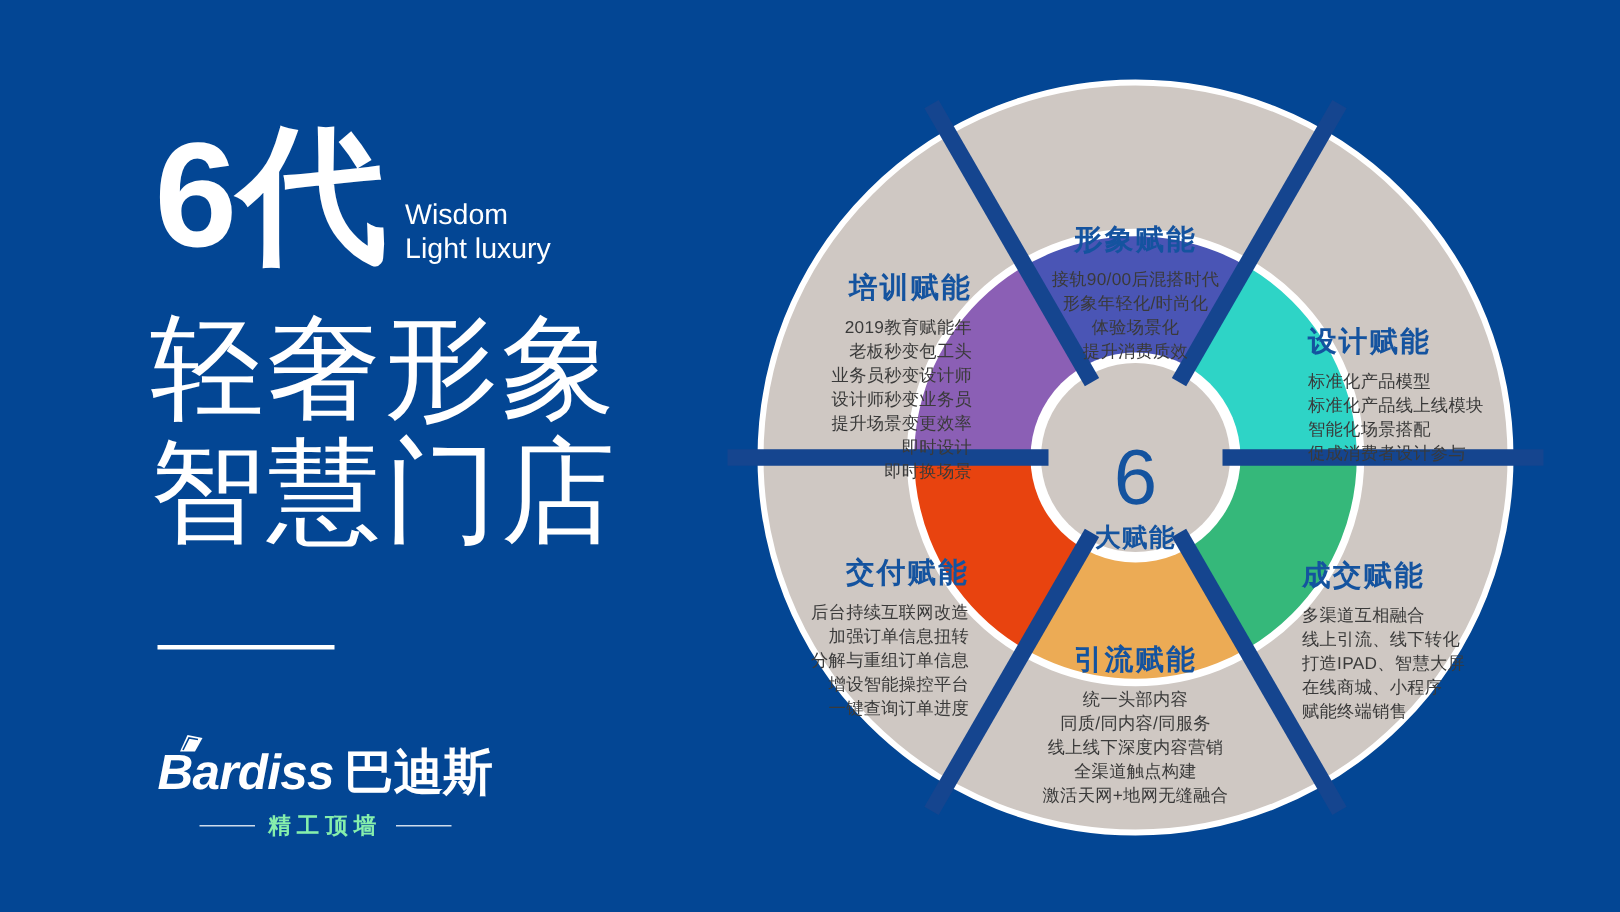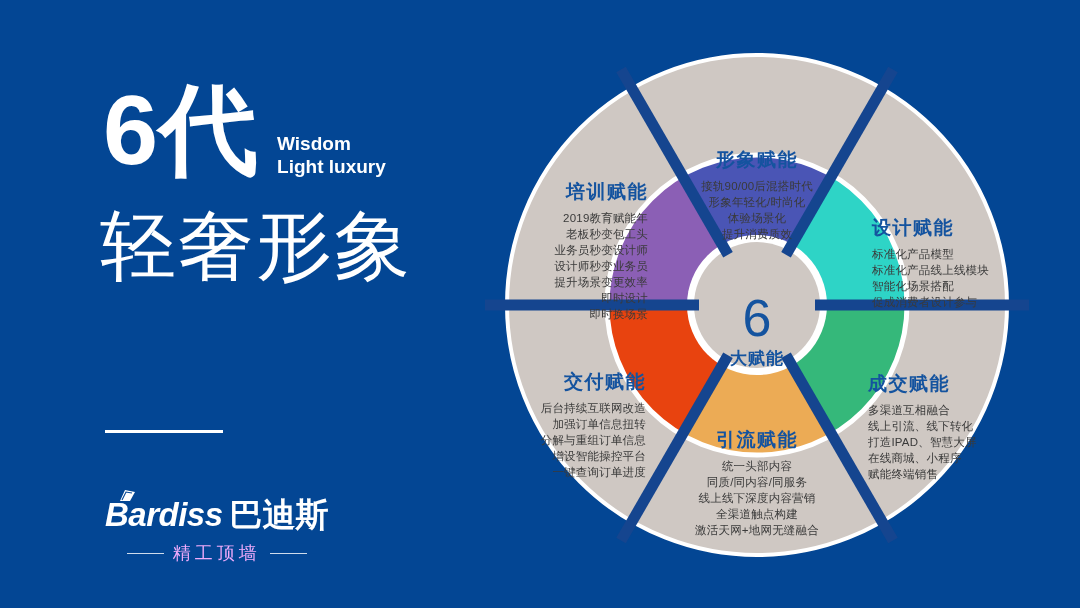--- a/index.html
+++ b/index.html
@@ -12,37 +12,37 @@
     position:relative;
   }
   #stage{position:absolute;inset:0;width:1080px;height:608px;}
 
   
   .left-panel{
     position:absolute;left:0;top:0;width:500px;height:608px;
   }
   .headline-row{
     position:absolute;left:103px;top:82px;
-    display:flex;align-items:flex-start;
+    display:flex;align-items:flex-start;gap:7px;
   }
   .headline-big{
     color:#ffffff;
     font-size:99px;
     line-height:96px;
     font-weight:700;
     letter-spacing:1px;
     white-space:nowrap;
   }
   .subtitle-en{
-    margin-left:18px;
+    margin-left:4px;
     margin-top:50px;
     color:#ffffff;
     font-size:19px;
     line-height:23px;
-    font-weight:700;
+    font-weight:400;
     white-space:nowrap;
   }
   .headline-line2,.headline-line3{
     position:absolute;left:100px;
     color:#ffffff;
     font-size:76px;
     line-height:78px;
     font-weight:500;
     letter-spacing:2px;
     white-space:nowrap;
@@ -86,21 +86,21 @@
   .logo-tagline{
     margin-top:9px;
     display:flex;align-items:center;
     justify-content:center;
     gap:9px;
   }
   .tag-dash{
     width:37px;height:1px;background:#cfdcec;display:block;
   }
   .tag-text{
-    color:#f0abfc;font-size:18px;letter-spacing:4px;font-weight:400;
+    color:#86efac;font-size:15px;letter-spacing:4px;font-weight:700;
   }
 
   
   .wheel{position:absolute;left:500px;top:48px;width:514px;height:514px;}
   .wheel svg{display:block;width:514px;height:514px;overflow:visible;}
 
   .seg-title{
     fill:#14539f;
     font-family:"Liberation Sans","DejaVu Sans",sans-serif;
     font-size:19px;
@@ -134,20 +134,21 @@
 
     <div class="headline-row">
       <div class="headline-big">6代</div>
       <div class="subtitle-en">
         <div>Wisdom</div>
         <div>Light luxury</div>
       </div>
     </div>
 
     <div class="headline-line2">轻奢形象</div>
+    <div class="headline-line3">智慧门店</div>
 
     <div class="divider-rule"></div>
 
     <div class="logo-block">
       <div class="logo-main">
         <span class="logo-latin">Bardiss</span>
         <svg class="logo-swoosh" viewBox="0 0 17 13">
           <path d="M1 12 L6 1 L16 3 L11 12 Z" fill="#ffffff"></path>
           <path d="M3 11 L7 3 L13 4" stroke="#034694" stroke-width="1.1" fill="none"></path>
         </svg>

